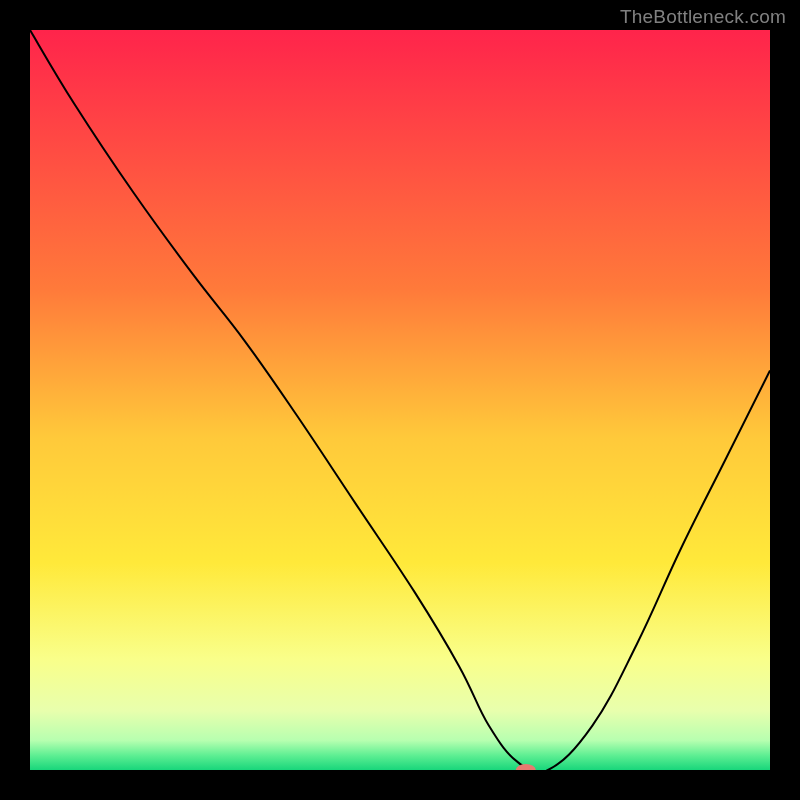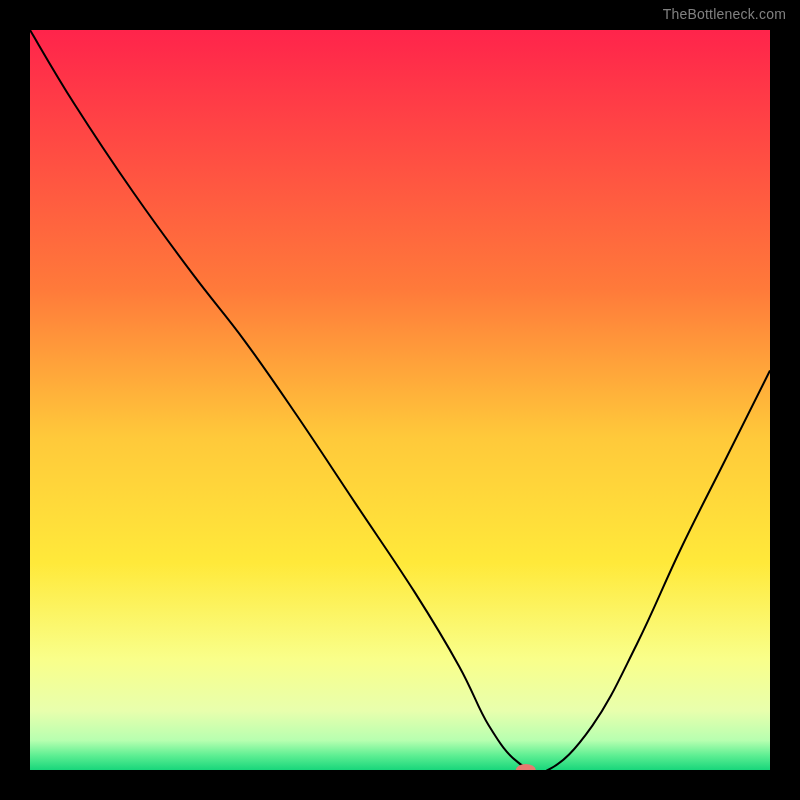--- a/index.html
+++ b/index.html
@@ -3,21 +3,21 @@
 <meta charset="utf-8">
 <style>
   * { margin: 0; padding: 0; box-sizing: border-box; }
   body { background: #000; width: 800px; height: 800px; position: relative; font-family: Arial, sans-serif; }
   .chart-wrap { position: absolute; left: 0; top: 0; width: 800px; height: 800px; background: #000; }
   .watermark {
     position: absolute;
     top: 6px;
     right: 14px;
     color: #808080;
-    font-size: 14px;
+    font-size: 19px;
     font-weight: 500;
     letter-spacing: 0.2px;
   }
   .plot-area {
     position: absolute;
     left: 30px;
     top: 30px;
     width: 740px;
     height: 740px;
   }

